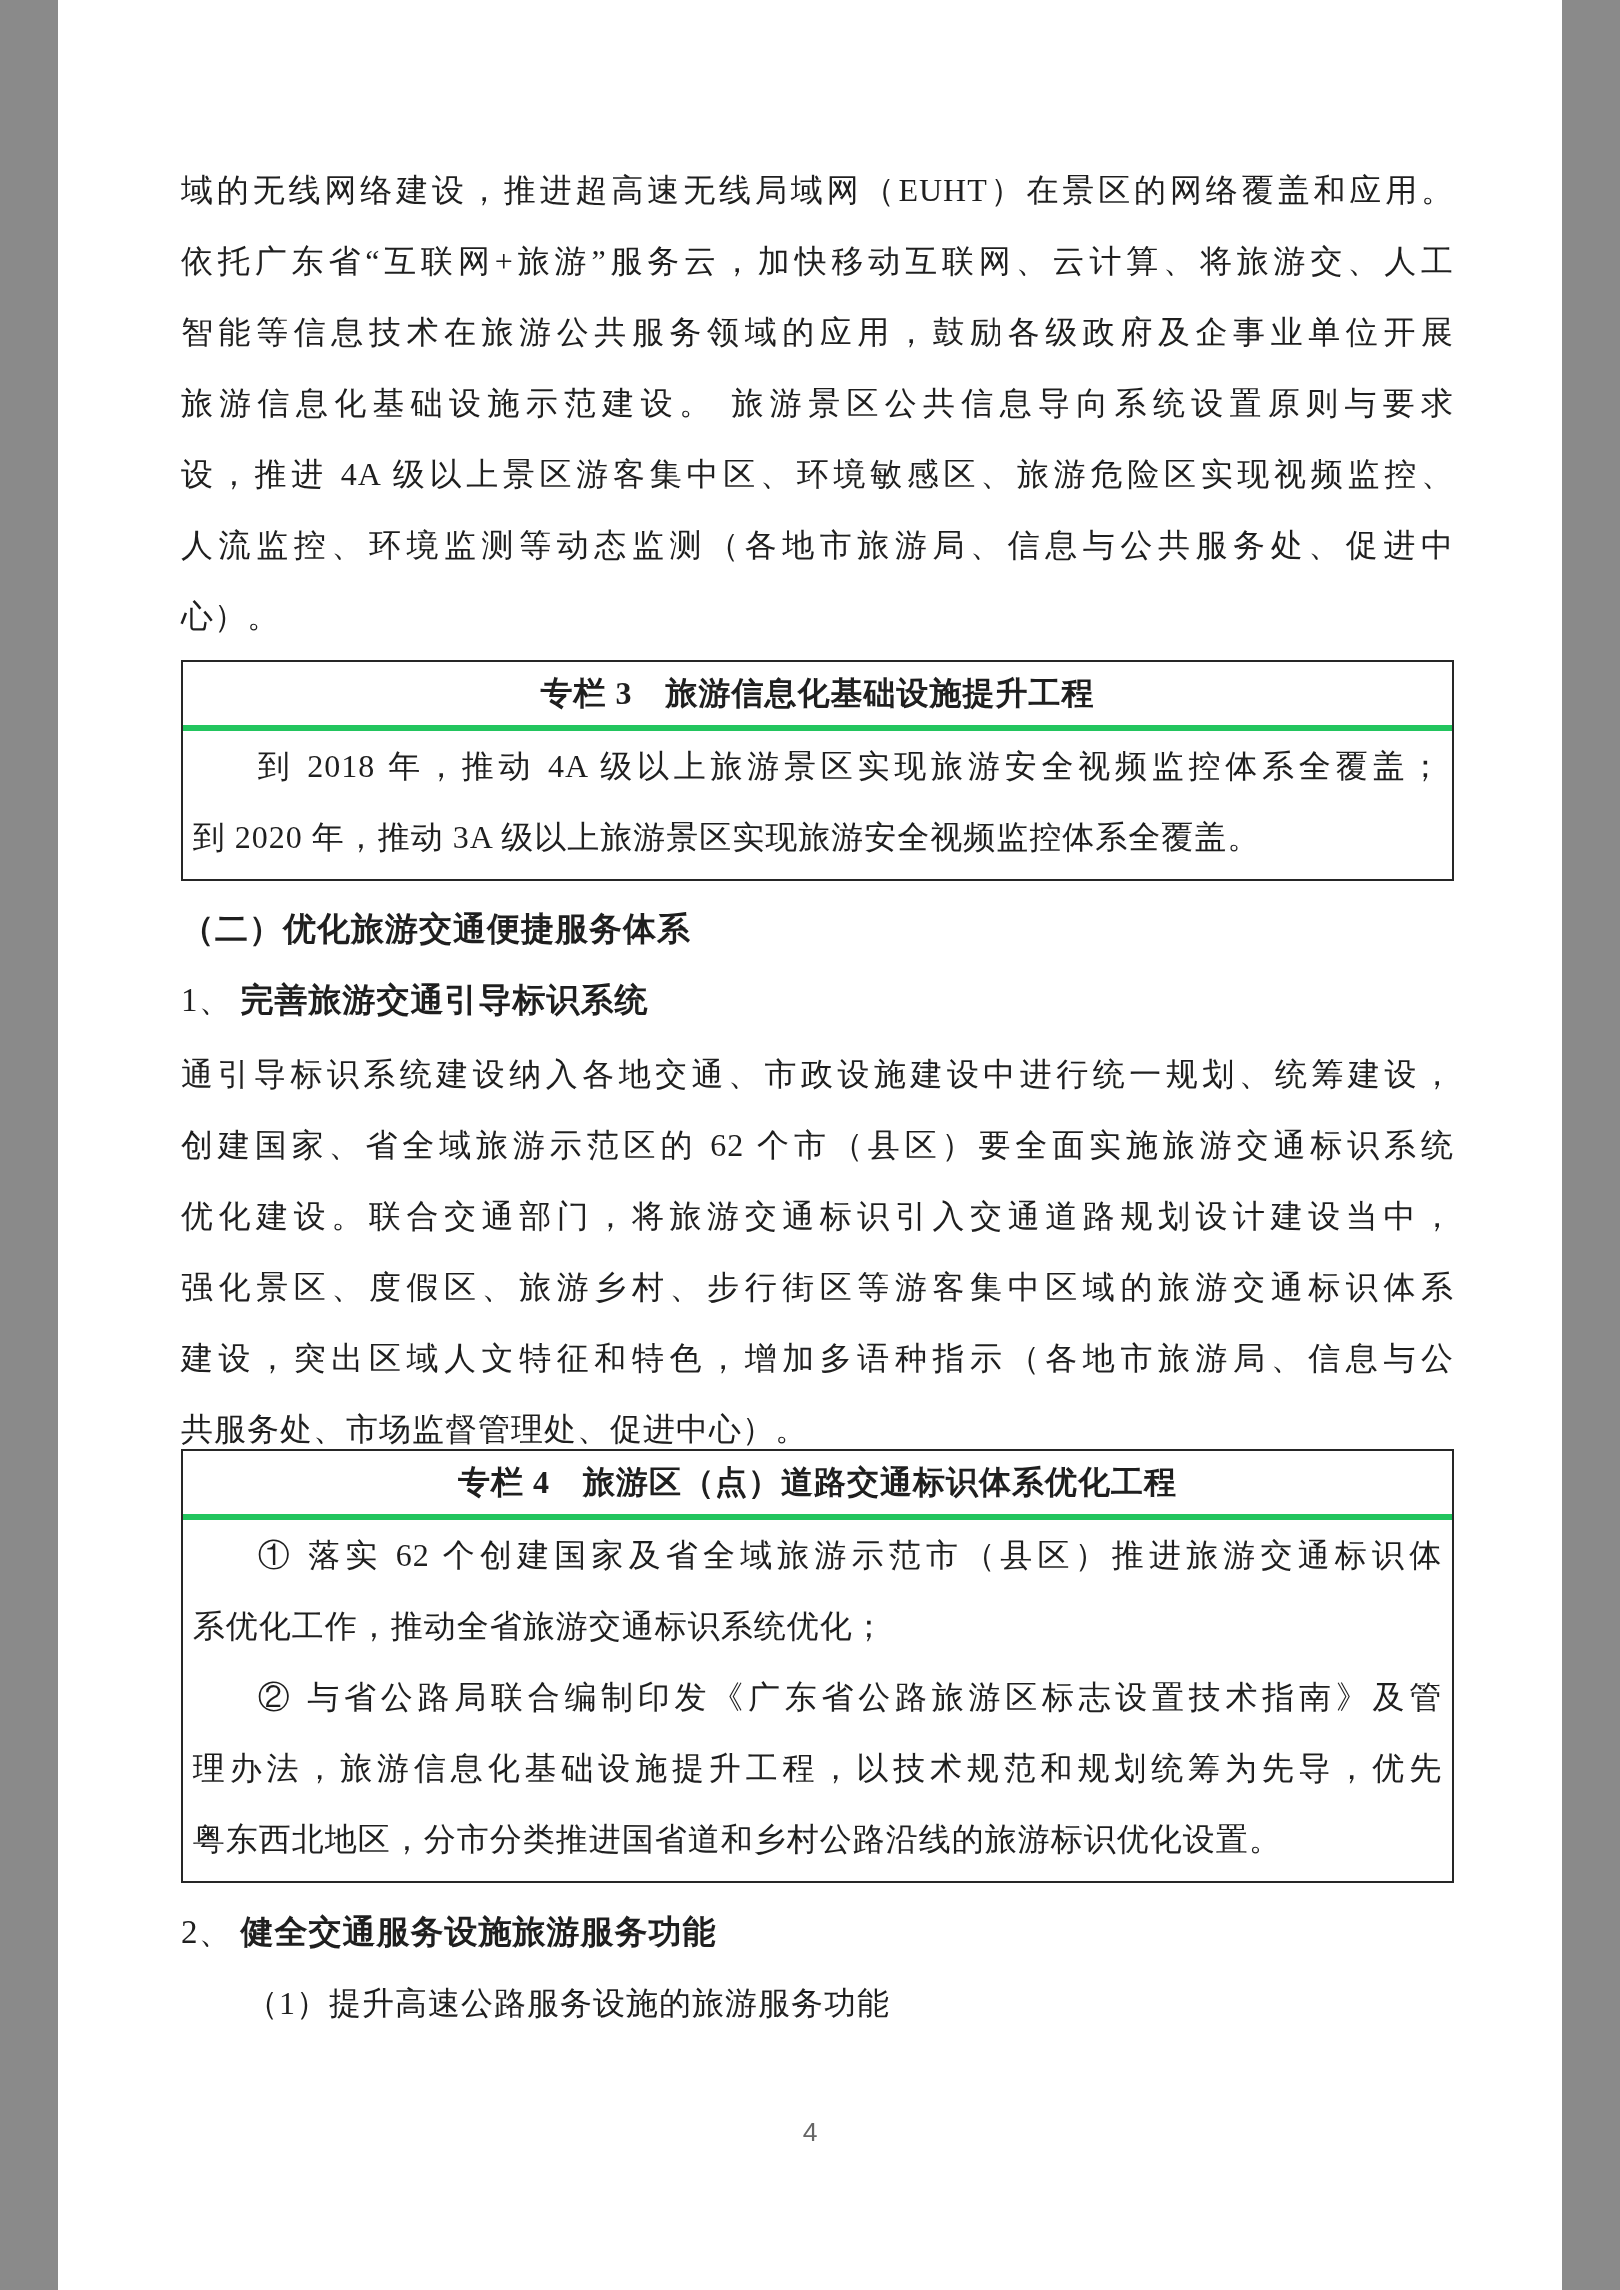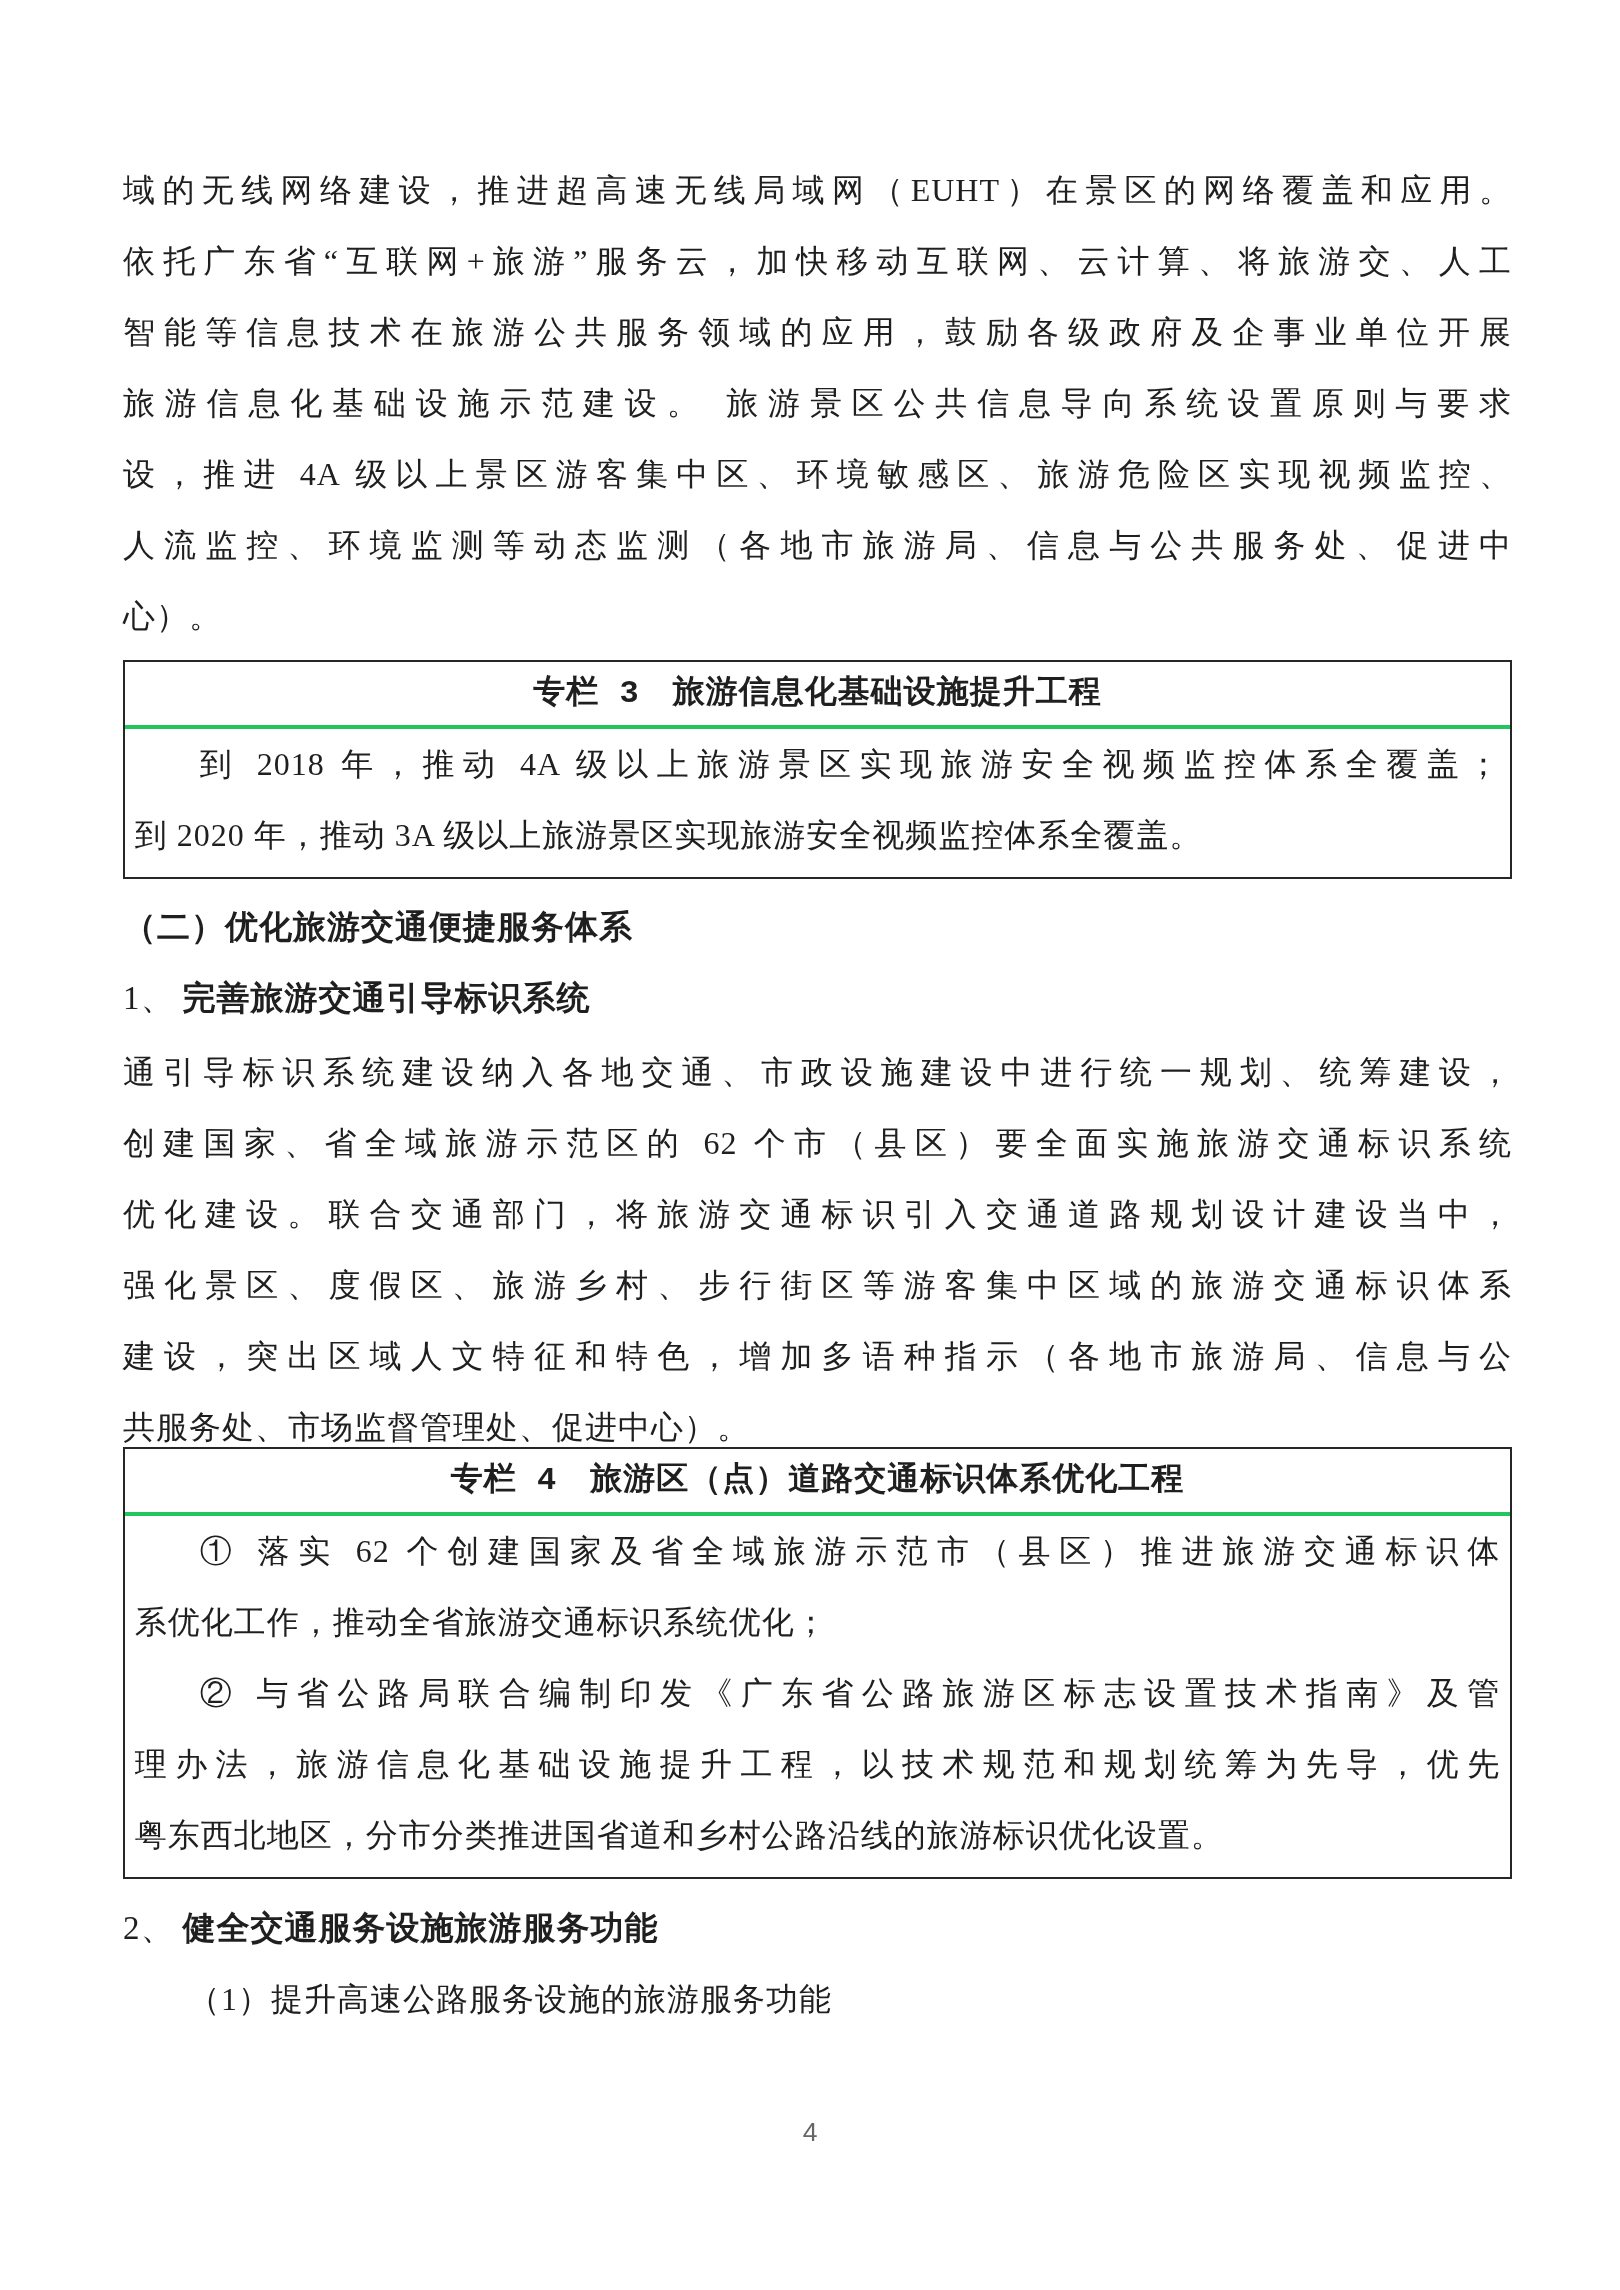--- a/index.html
+++ b/index.html
@@ -1,18 +1,18 @@
 <!DOCTYPE html>
 <html><head>
 <meta charset="utf-8">
 <style>
   html,body { margin:0; padding:0; background:#8a8a8a; }
   .page {
     position:relative;
-    width:1620px; height:2291px;
+    width:1504px; height:2291px;
     margin:0 auto;
     background:#ffffff;
     font-family:"Liberation Serif","DejaVu Serif",serif;
     color:#1f1f1f;
     overflow:hidden;
   }
   .content {
     position:absolute;
     top:155px; left:123px; right:108px;
   }
@@ -32,26 +32,26 @@
   }
   .end { text-align:left; text-align-last:left; white-space:nowrap; }
   .indent { text-indent:65px; }
 
   
   .kbox {
     border:2px solid #262626;
     margin-top:7.8px;
   }
   .kbox-title {
-    font-family:Liberation Mono, monospace;
+    font-family:Liberation Serif, serif;
     font-weight:700;
     font-size:32px;
     line-height:63px;
     text-align:center;
-    border-bottom:4px solid #22c55e;
+    border-bottom:6px solid #22c55e;
     letter-spacing:1px;
   }
   .kbox-body { padding:0 9.8px 5.9px 9.8px; }
 
   
   .h-sec {
     font-family:"Liberation Sans","DejaVu Sans",sans-serif;
     font-weight:700;
     font-size:33px;
     line-height:65px;

